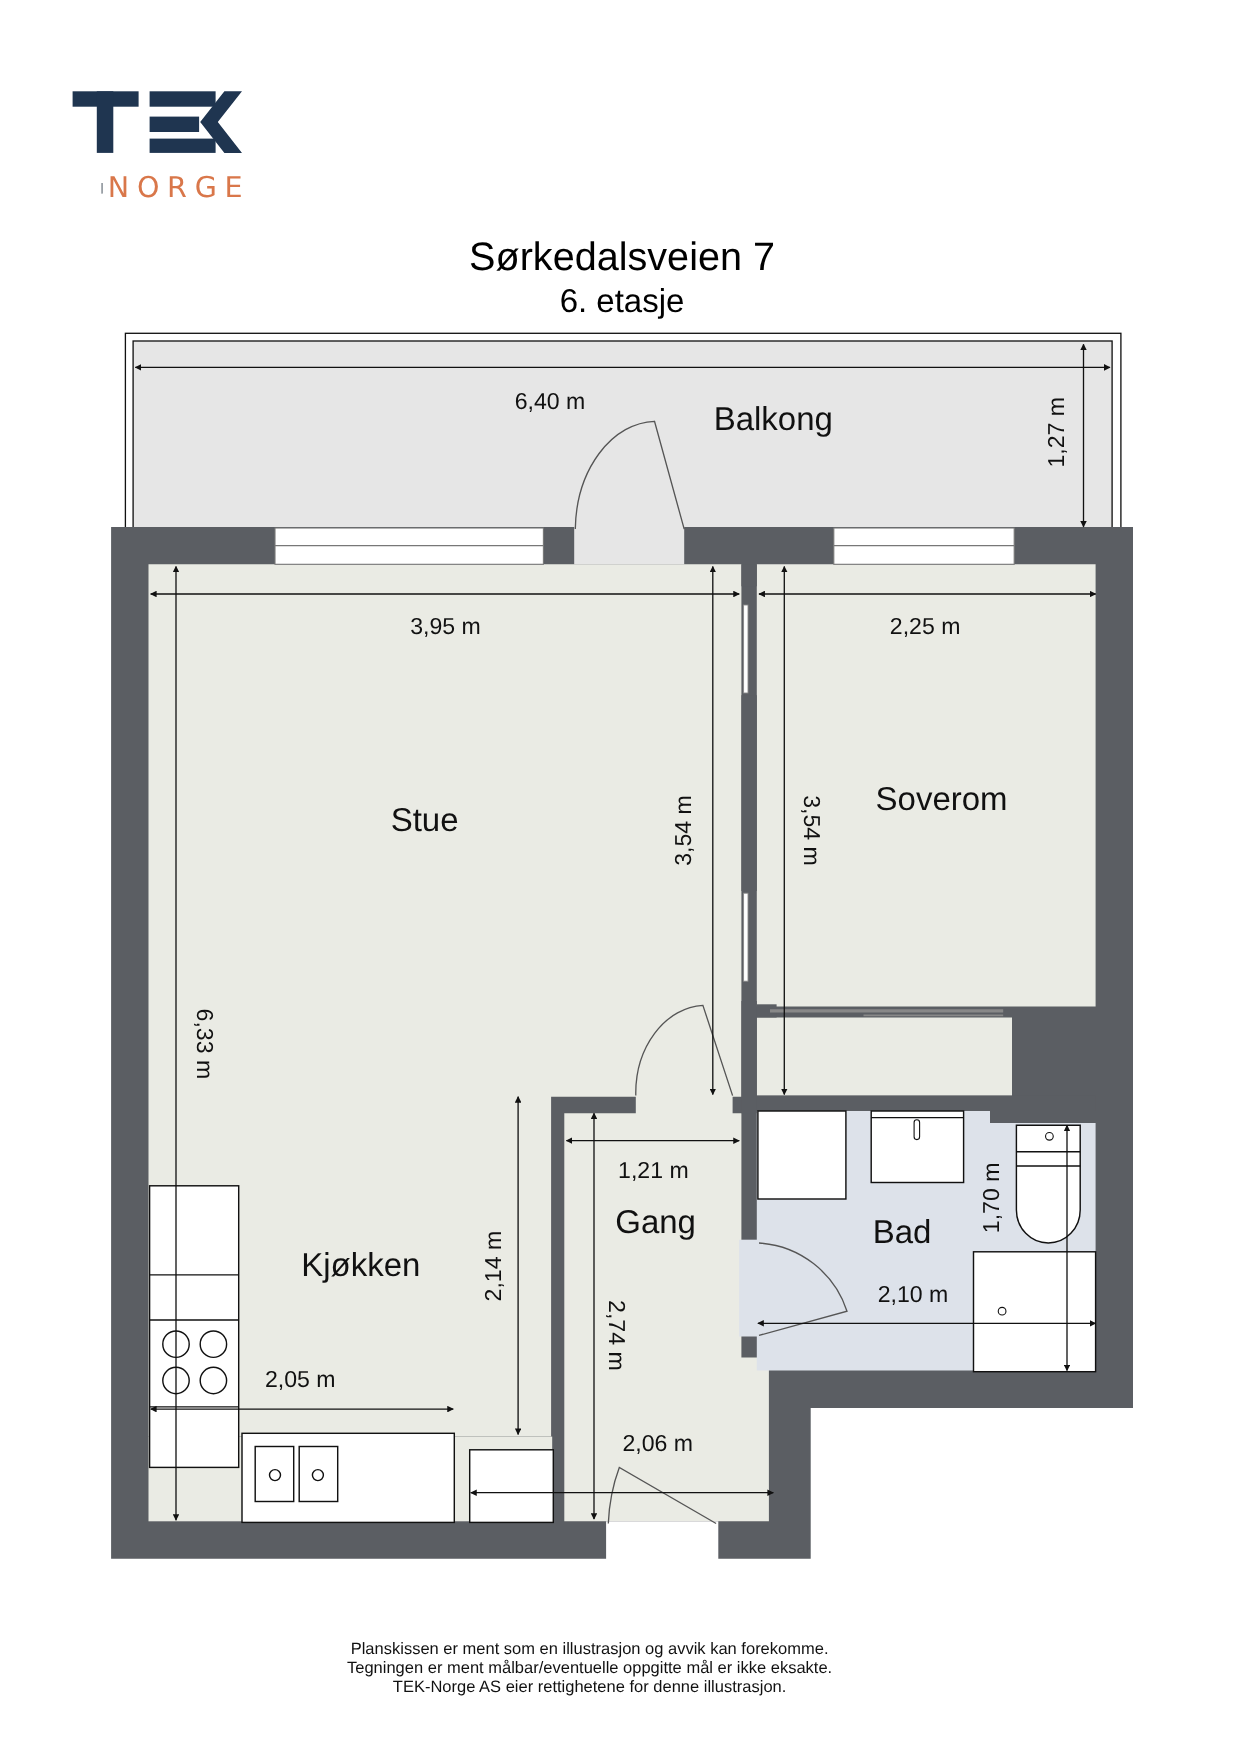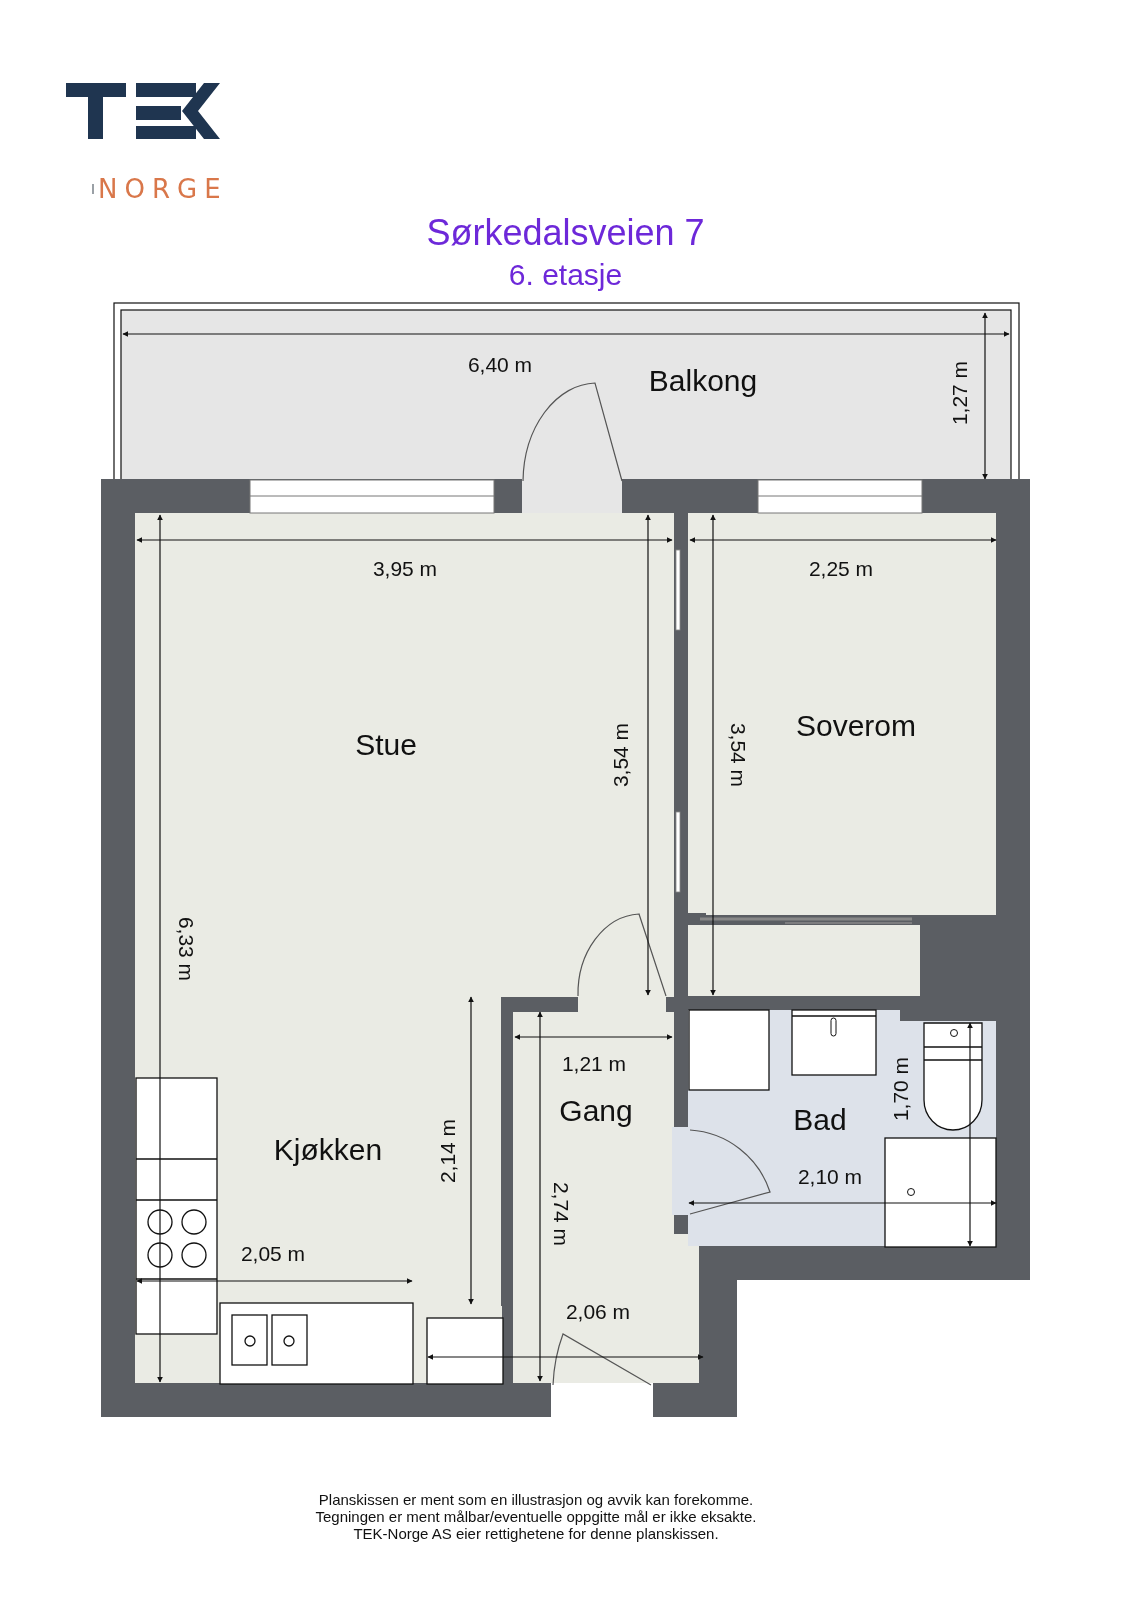--- a/index.html
+++ b/index.html
@@ -1,19 +1,19 @@
 <!DOCTYPE html>
 <html><head>
 <meta charset="utf-8">
 <style>
   html, body { margin: 0; padding: 0; background: #ffffff; }
   body { width: 1131px; height: 1600px; position: relative; overflow: hidden;
          font-family: "Liberation Sans", sans-serif; }
   .logo { position: absolute; left: 64px; top: 80px; width: 180px; height: 110px; }
-  .title { position: absolute; left: 0; width: 1131px; text-align: center; color: #6d28d9; }
+  .title { position: absolute; left: 0; width: 1131px; text-align: center; color: #000000; }
   .title-main { top: 212px; font-size: 36px; }
   .title-sub { top: 258px; font-size: 30px; text-align: center; }
   .plan { position: absolute; left: 0; top: 0; }
   .footer { position: absolute; left: 0; width: 1072px; top: 1491px; text-align: center;
             font-size: 15px; line-height: 17px; color: #111; }
   .footer div { white-space: nowrap; }
   svg text { font-family: "Liberation Sans", sans-serif; fill: #111; }
   .room-label { font-size: 30px; }
   .dim-label { font-size: 21px; }
 </style>
@@ -25,21 +25,21 @@
 
     <rect x="2" y="3" width="60" height="14" fill="#1f3550"></rect>
     <rect x="24" y="3" width="15" height="56" fill="#1f3550"></rect>
 
     <rect x="72" y="3" width="60" height="14" fill="#1f3550"></rect>
     <rect x="72" y="26" width="45" height="14" fill="#1f3550"></rect>
     <rect x="72" y="46" width="60" height="13" fill="#1f3550"></rect>
 
     <polygon points="140,3 156,3 134,31 156,59 140,59 118,31" fill="#1f3550"></polygon>
   </svg>
-  <div style="position:absolute;left:28px;top:94px;display:flex;align-items:center;">
+  <div style="position:absolute;left:28px;top:76px;display:flex;align-items:center;">
     <span style="display:inline-block;width:2px;height:22px;background:#9aa0a6;margin-right:4px;border-top:6px solid #fff;border-bottom:6px solid #fff;box-sizing:border-box;background-clip:content-box;"></span>
     <span style="color:#d9774a;font-size:26px;letter-spacing:7px;font-family:'DejaVu Sans',sans-serif;font-weight:normal;">NORGE</span>
   </div>
 </div>
 
 <div class="title title-main">Sørkedalsveien 7</div>
 <div class="title title-sub">6. etasje</div>
 
 <svg class="plan" width="1131" height="1600" viewBox="0 0 1131 1600">
   <defs>
@@ -179,14 +179,14 @@
     <text class="dim-label" text-anchor="middle" x="830" y="1184">2,10 m</text>
     <text class="dim-label" text-anchor="middle" transform="translate(908,1089) rotate(-90)" x="0" y="0">1,70 m</text>
     <text class="dim-label" text-anchor="middle" x="273" y="1261">2,05 m</text>
     <text class="dim-label" text-anchor="middle" x="598" y="1319">2,06 m</text>
   </g>
 </svg>
 
 <div class="footer">
   <div>Planskissen er ment som en illustrasjon og avvik kan forekomme.</div>
   <div>Tegningen er ment målbar/eventuelle oppgitte mål er ikke eksakte.</div>
-  <div>TEK-Norge AS eier rettighetene for denne planskissen.</div>
+  <div>TEK-Norge AS eier rettighetene for denne illustrasjon.</div>
 </div>
 
 </body></html>

